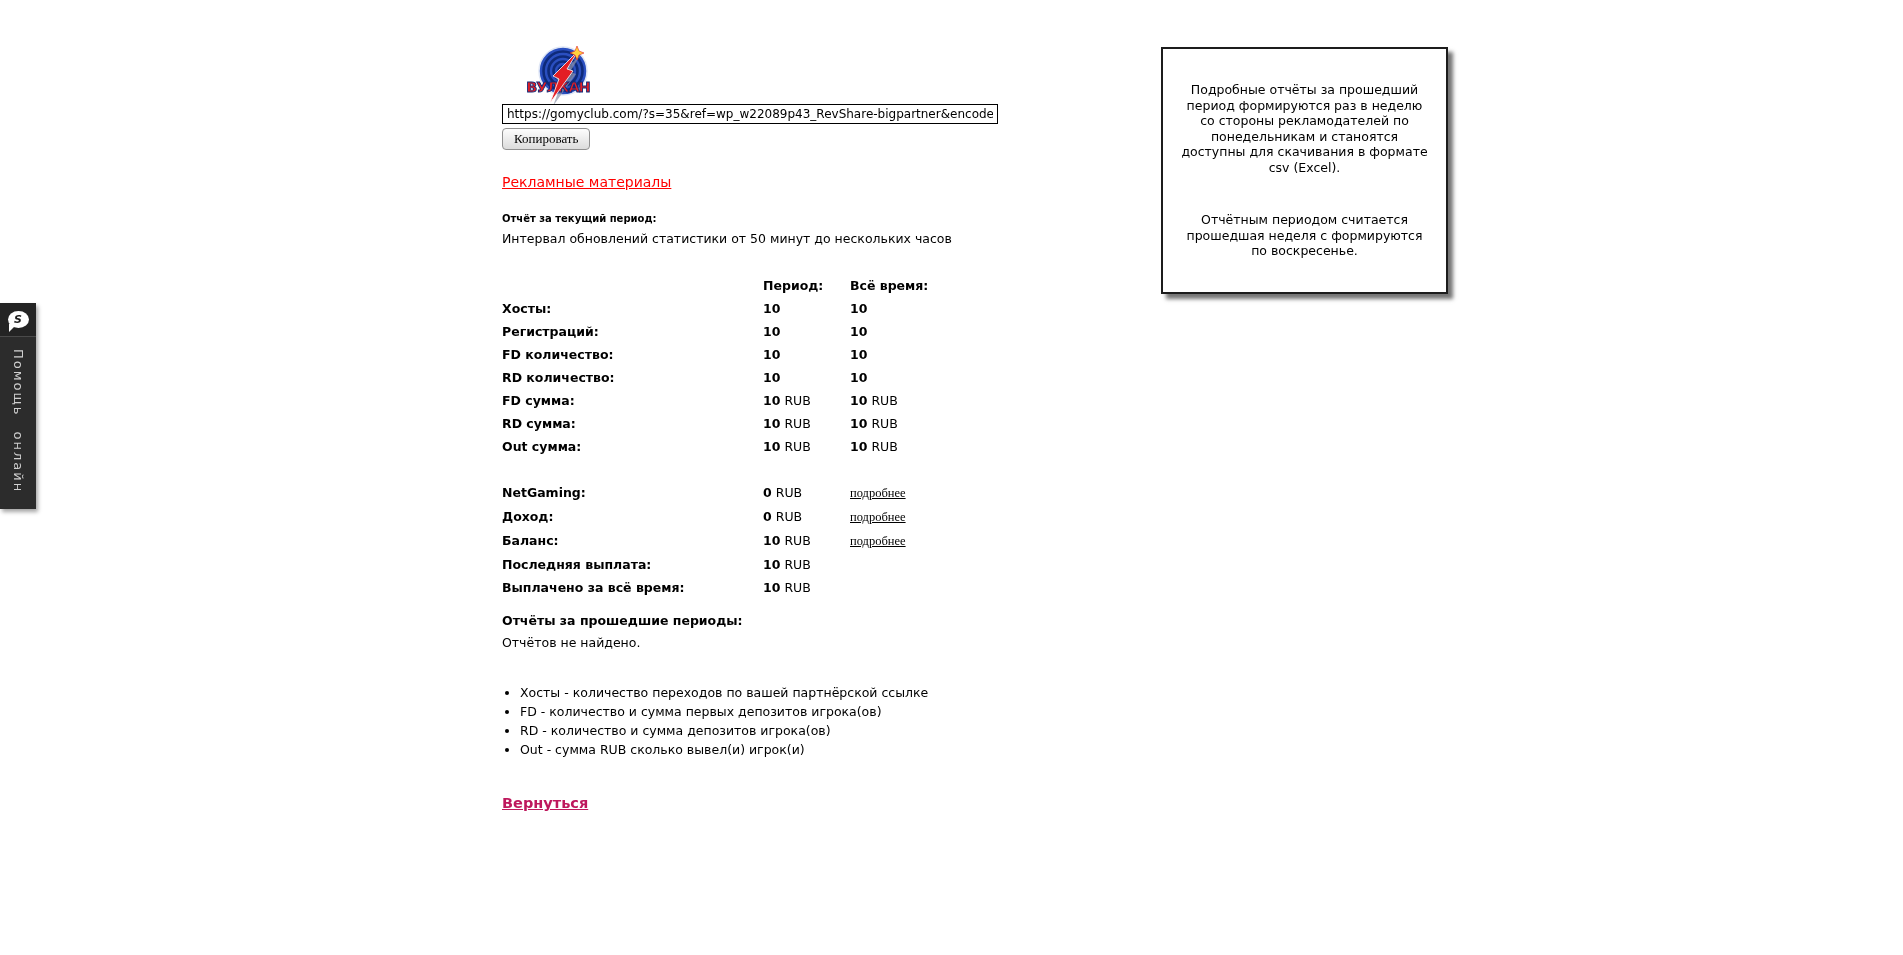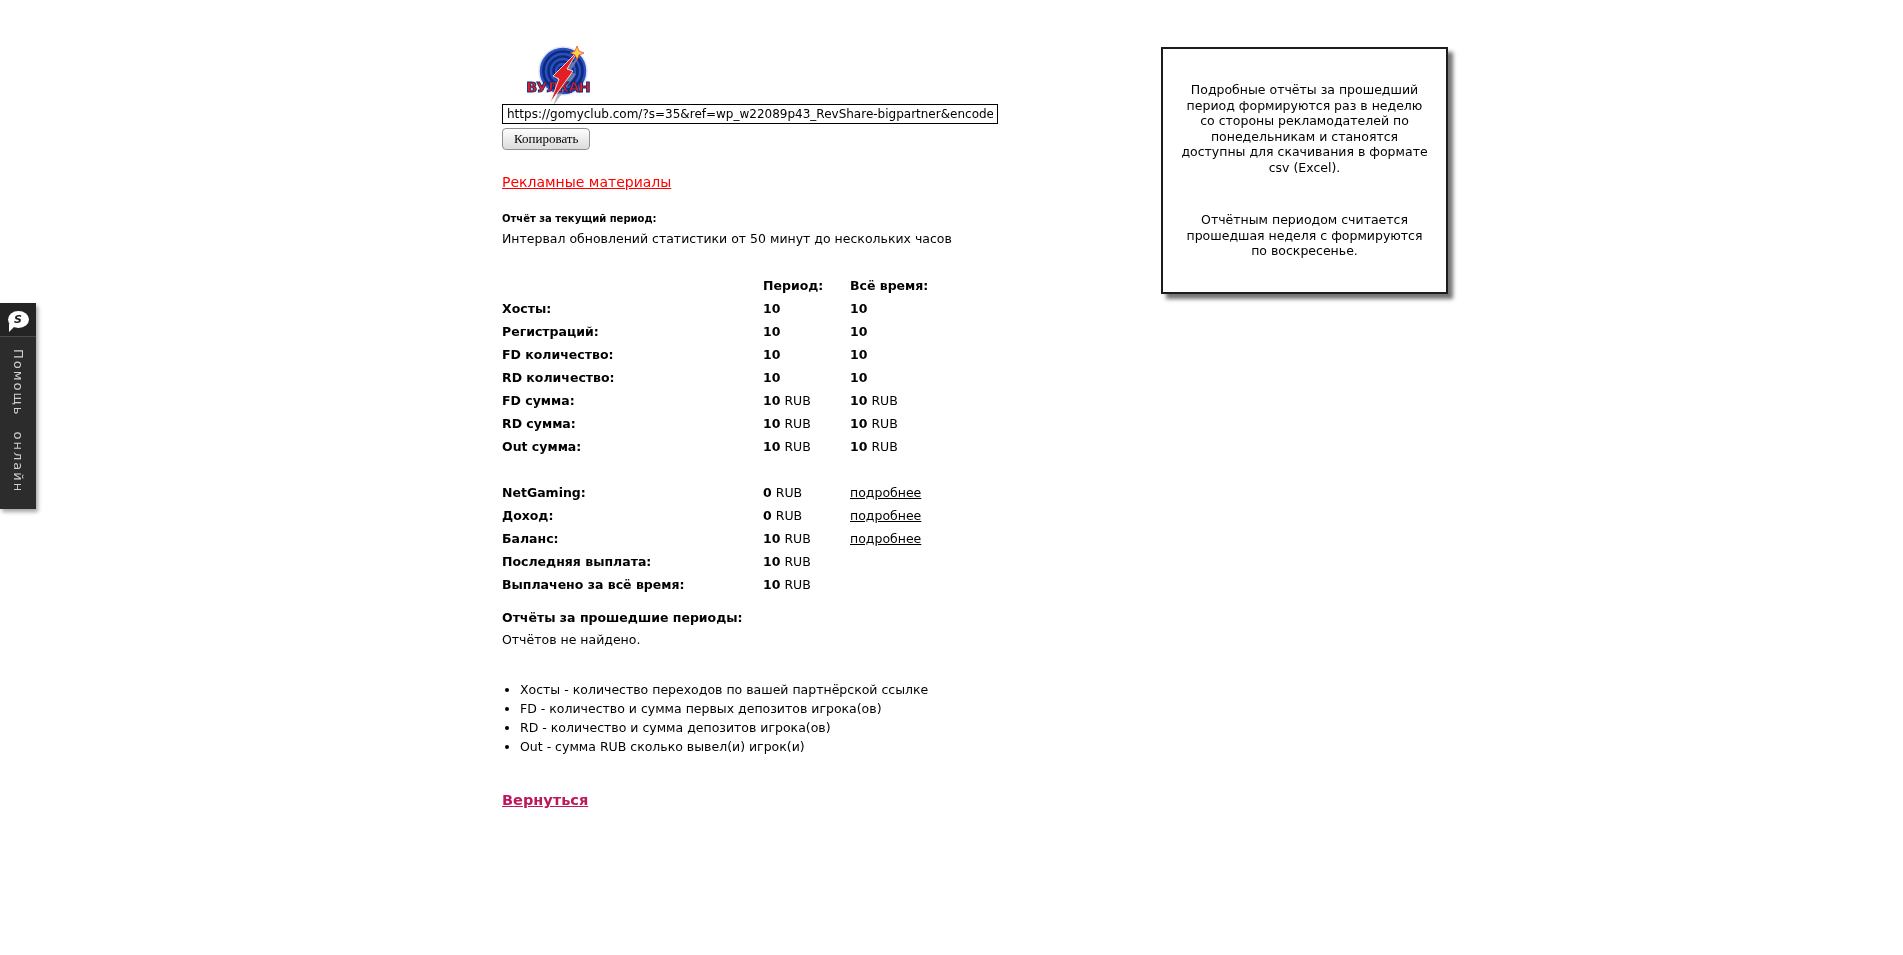--- a/index.html
+++ b/index.html
@@ -60,21 +60,21 @@
     line-height:23px;
   }
   .hdr{font-weight:bold;}
   .lbl{font-weight:bold;}
   .num{font-weight:bold;}
   .unit{margin-left:4px;}
   .finance-grid{
     margin-top:23px;display:grid;grid-template-columns:261px 87px auto;
     line-height:23px;
   }
-  .detail-link{color:#000;text-decoration:underline;cursor:pointer;}
+  .detail-link{color:#000;text-decoration:underline;cursor:pointer;font-family:Liberation Serif, serif;}
   .past-title{margin-top:14px;font-weight:bold;}
   .past-empty{margin-top:7px;}
   ul.notes{margin:0;padding:0 0 0 18px;line-height:19px;list-style:disc;}
   ul.notes.first{margin-top:43px;}
   ul.notes.second{margin-top:33px;}
   .back-link{
     display:inline-block;margin-top:36px;color:#be185d;font-weight:bold;
     text-decoration:underline;font-size:14.5px;cursor:pointer;
   }
   

